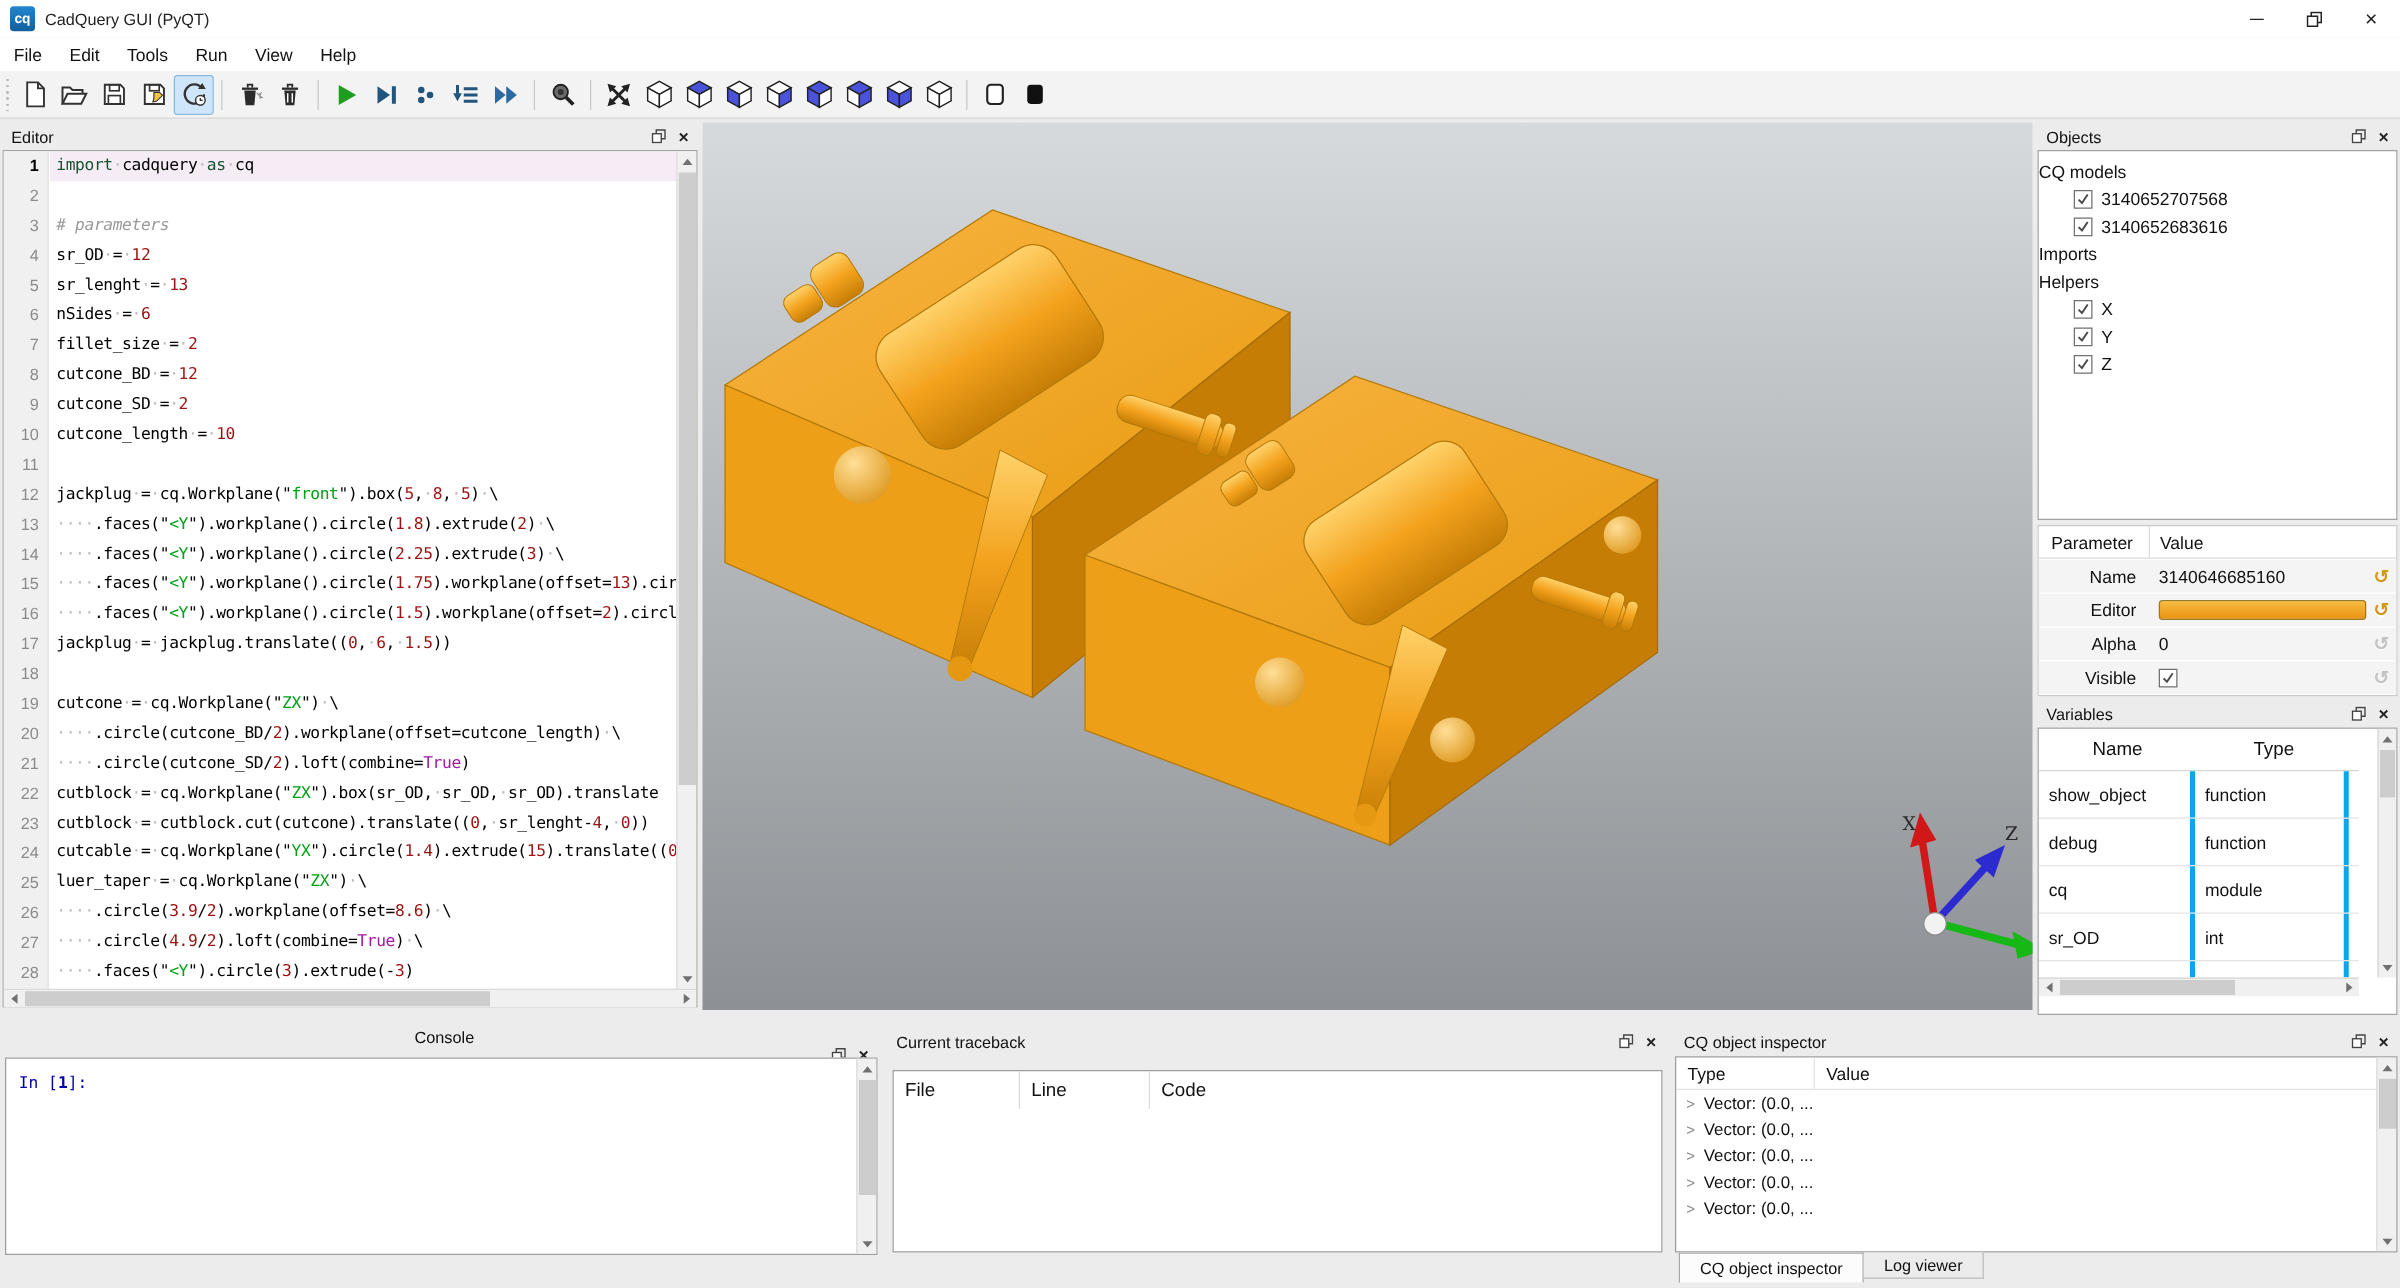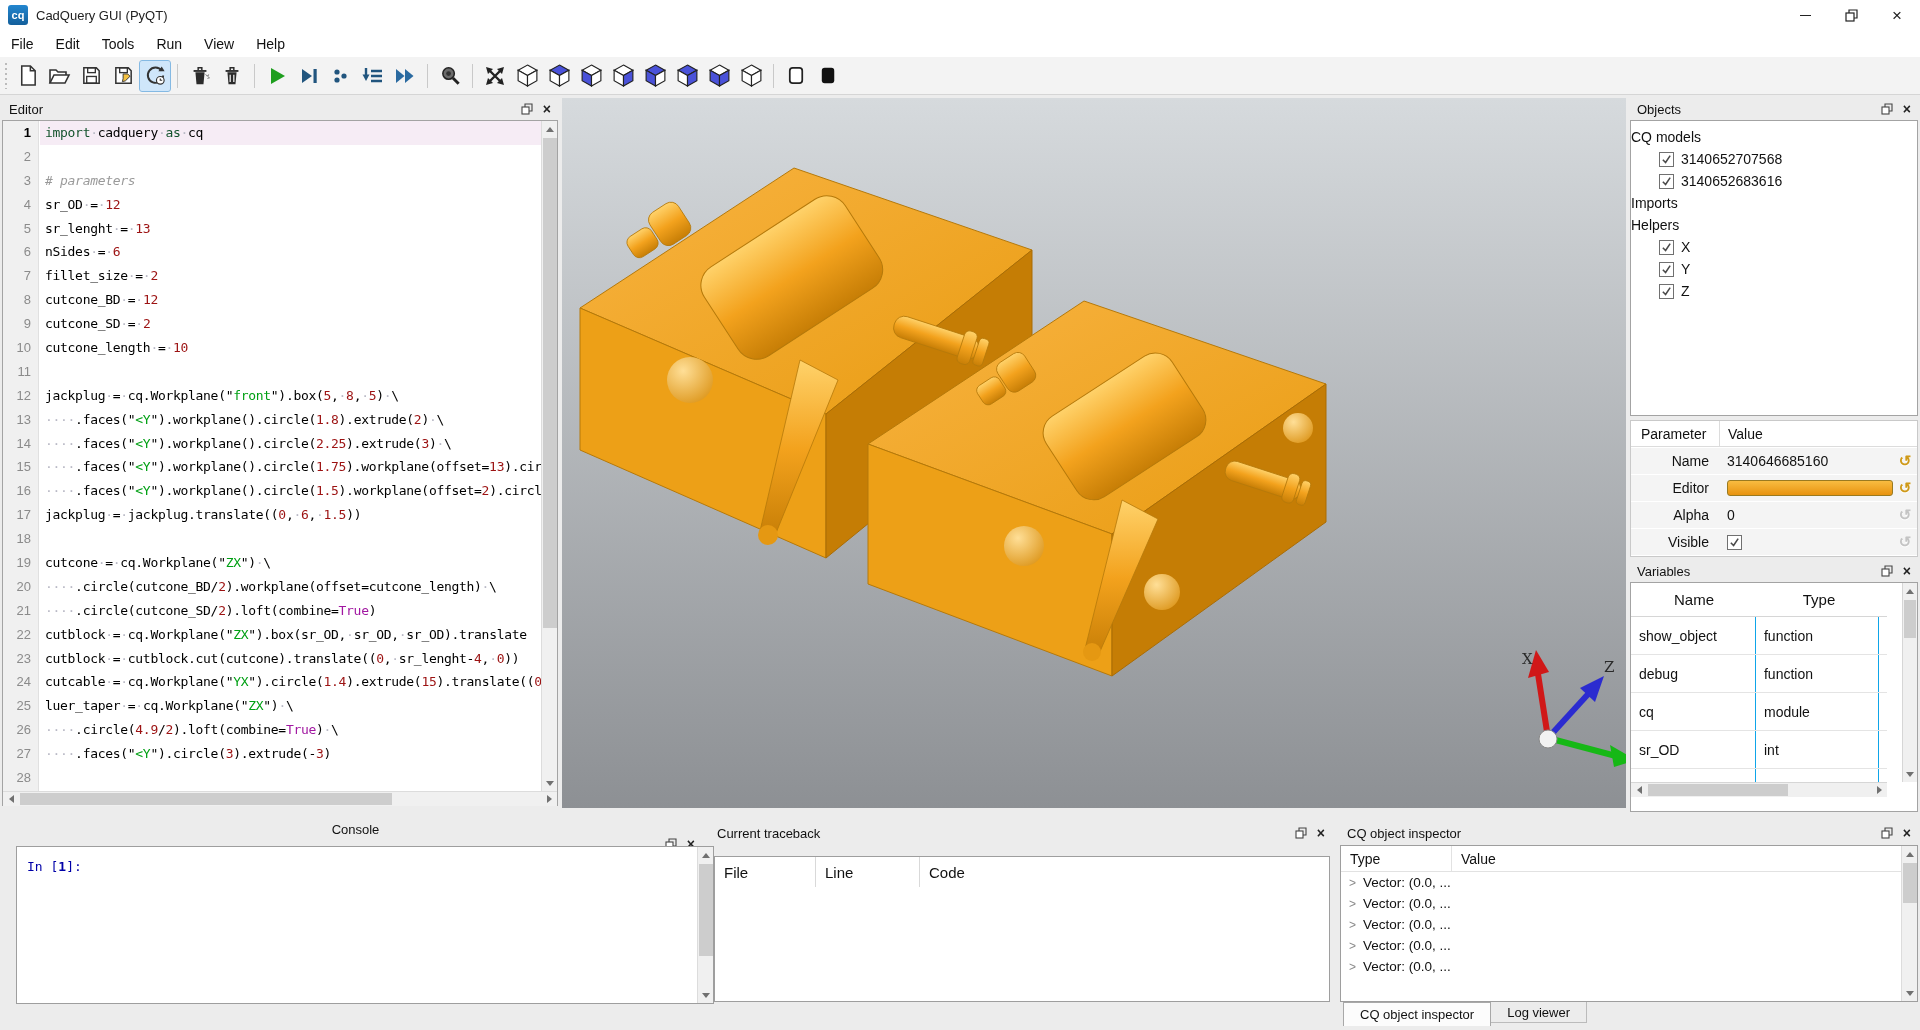--- a/index.html
+++ b/index.html
@@ -106,32 +106,32 @@
   .undo-on{color:#cf9a1a;text-shadow:0 1px 0 #fff;}
   .undo-off{color:#c4c4c4;text-shadow:0 1px 0 #fff;}
 
   #vars-head{left:1630px;top:560px;width:288px;}
   #vars-body{position:absolute;left:1630px;top:582px;width:288px;height:230px;background:#fff;
              border:1px solid #a3a3a3;overflow:hidden;font-size:14px;}
   #vars-grid{position:absolute;left:0;top:0;width:256px;height:199px;overflow:hidden;}
   .var-hrow{height:34px;display:flex;border-bottom:1px solid #d6d6d6;}
   .var-hcell{display:flex;align-items:center;justify-content:center;font-size:15px;}
   .var-row{height:38px;display:flex;border-bottom:1px solid #e4e4e4;}
-  .var-cell{display:flex;align-items:center;padding-left:8px;border-right:1px solid #0ea5e9;
+  .var-cell{display:flex;align-items:center;padding-left:8px;border-right:4px solid #0ea5e9;
             white-space:nowrap;overflow:hidden;}
   .vc1{width:126px;}
   .vc2{width:124px;}
   .vc3{flex:1;border-right:none;}
   #vars-vscroll{right:0;top:0;width:15px;height:199px;border-left:1px solid #d6d6d6;}
   #vars-hscroll{left:0;top:199px;width:256px;height:15px;border-top:1px solid #d6d6d6;}
 
   
   #console-head{left:2px;top:822px;width:700px;flex-direction:column;}
   #console-body{position:absolute;left:4px;top:846px;width:698px;height:158px;background:#fff;
-                border:1px solid #9e9e9e;margin-left:12px;}
+                border:1px solid #9e9e9e;}
   #console-prompt{position:absolute;left:10px;top:12px;font-family:"DejaVu Sans Mono",monospace;
                   font-size:13px;color:#0000a8;}
   #console-prompt b{font-weight:bold;}
   #con-vscroll{right:0;top:0;width:16px;height:156px;border-left:1px solid #dcdcdc;}
 
   #trace-head{left:710px;top:822px;width:622px;}
   #trace-body{position:absolute;left:714px;top:856px;width:616px;height:146px;background:#fff;
               border:1px solid #9e9e9e;}
   #trace-header{height:30px;display:flex;font-size:15px;}
   .tr-hcell{display:flex;align-items:center;padding-left:9px;border-right:1px solid #d9d9d9;}
@@ -424,20 +424,21 @@
         <div class="cl"><span class="tok-w">····</span><span class="tok-t">.faces("</span><span class="tok-s">&lt;Y</span><span class="tok-t">").workplane().circle(</span><span class="tok-n">1.5</span><span class="tok-t">).workplane(offset=</span><span class="tok-n">2</span><span class="tok-t">).circle(</span></div>
         <div class="cl"><span class="tok-t">jackplug</span><span class="tok-w">·</span><span class="tok-t">=</span><span class="tok-w">·</span><span class="tok-t">jackplug.translate((</span><span class="tok-n">0</span><span class="tok-t">,</span><span class="tok-w">·</span><span class="tok-n">6</span><span class="tok-t">,</span><span class="tok-w">·</span><span class="tok-n">1.5</span><span class="tok-t">))</span></div>
         <div class="cl"></div>
         <div class="cl"><span class="tok-t">cutcone</span><span class="tok-w">·</span><span class="tok-t">=</span><span class="tok-w">·</span><span class="tok-t">cq.Workplane("</span><span class="tok-s">ZX</span><span class="tok-t">")</span><span class="tok-w">·</span><span class="tok-t">\</span></div>
         <div class="cl"><span class="tok-w">····</span><span class="tok-t">.circle(cutcone_BD/</span><span class="tok-n">2</span><span class="tok-t">).workplane(offset=cutcone_length)</span><span class="tok-w">·</span><span class="tok-t">\</span></div>
         <div class="cl"><span class="tok-w">····</span><span class="tok-t">.circle(cutcone_SD/</span><span class="tok-n">2</span><span class="tok-t">).loft(combine=</span><span class="tok-b">True</span><span class="tok-t">)</span></div>
         <div class="cl"><span class="tok-t">cutblock</span><span class="tok-w">·</span><span class="tok-t">=</span><span class="tok-w">·</span><span class="tok-t">cq.Workplane("</span><span class="tok-s">ZX</span><span class="tok-t">").box(sr_OD,</span><span class="tok-w">·</span><span class="tok-t">sr_OD,</span><span class="tok-w">·</span><span class="tok-t">sr_OD).translate</span></div>
         <div class="cl"><span class="tok-t">cutblock</span><span class="tok-w">·</span><span class="tok-t">=</span><span class="tok-w">·</span><span class="tok-t">cutblock.cut(cutcone).translate((</span><span class="tok-n">0</span><span class="tok-t">,</span><span class="tok-w">·</span><span class="tok-t">sr_lenght-</span><span class="tok-n">4</span><span class="tok-t">,</span><span class="tok-w">·</span><span class="tok-n">0</span><span class="tok-t">))</span></div>
         <div class="cl"><span class="tok-t">cutcable</span><span class="tok-w">·</span><span class="tok-t">=</span><span class="tok-w">·</span><span class="tok-t">cq.Workplane("</span><span class="tok-s">YX</span><span class="tok-t">").circle(</span><span class="tok-n">1.4</span><span class="tok-t">).extrude(</span><span class="tok-n">15</span><span class="tok-t">).translate((</span><span class="tok-n">0</span></div>
         <div class="cl"><span class="tok-t">luer_taper</span><span class="tok-w">·</span><span class="tok-t">=</span><span class="tok-w">·</span><span class="tok-t">cq.Workplane("</span><span class="tok-s">ZX</span><span class="tok-t">")</span><span class="tok-w">·</span><span class="tok-t">\</span></div>
+        <div class="cl"><span class="tok-w">····</span><span class="tok-t">.circle(</span><span class="tok-n">3.9</span><span class="tok-t">/</span><span class="tok-n">2</span><span class="tok-t">).workplane(offset=</span><span class="tok-n">8.6</span><span class="tok-t">)</span><span class="tok-w">·</span><span class="tok-t">\</span></div>
         <div class="cl"><span class="tok-w">····</span><span class="tok-t">.circle(</span><span class="tok-n">4.9</span><span class="tok-t">/</span><span class="tok-n">2</span><span class="tok-t">).loft(combine=</span><span class="tok-b">True</span><span class="tok-t">)</span><span class="tok-w">·</span><span class="tok-t">\</span></div>
         <div class="cl"><span class="tok-w">····</span><span class="tok-t">.faces("</span><span class="tok-s">&lt;Y</span><span class="tok-t">").circle(</span><span class="tok-n">3</span><span class="tok-t">).extrude(-</span><span class="tok-n">3</span><span class="tok-t">)</span></div>
       </div>
     <div class="sb" id="ed-vscroll">
       <div class="sb-btn" style="top:0;">
           <span class="tri tri-up"></span>
         </div>
       <div class="sb-thumb" style="top:17px;left:1px;width:14px;height:490px;"></div>
       <div class="sb-btn" style="bottom:0;">
           <span class="tri tri-dn"></span>

